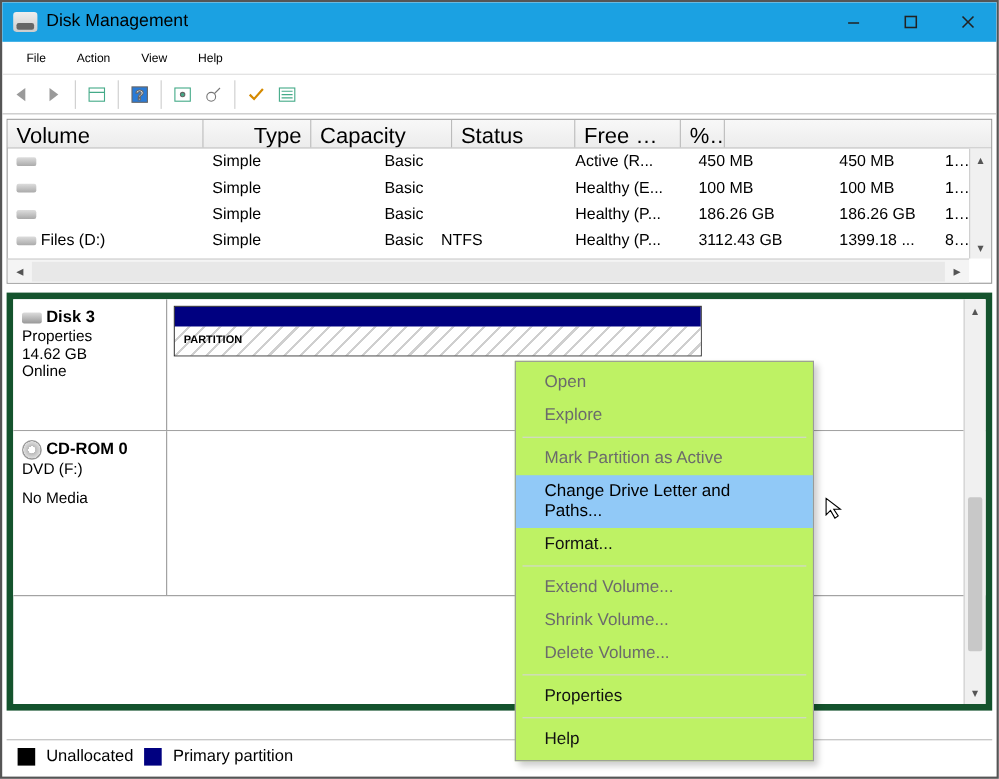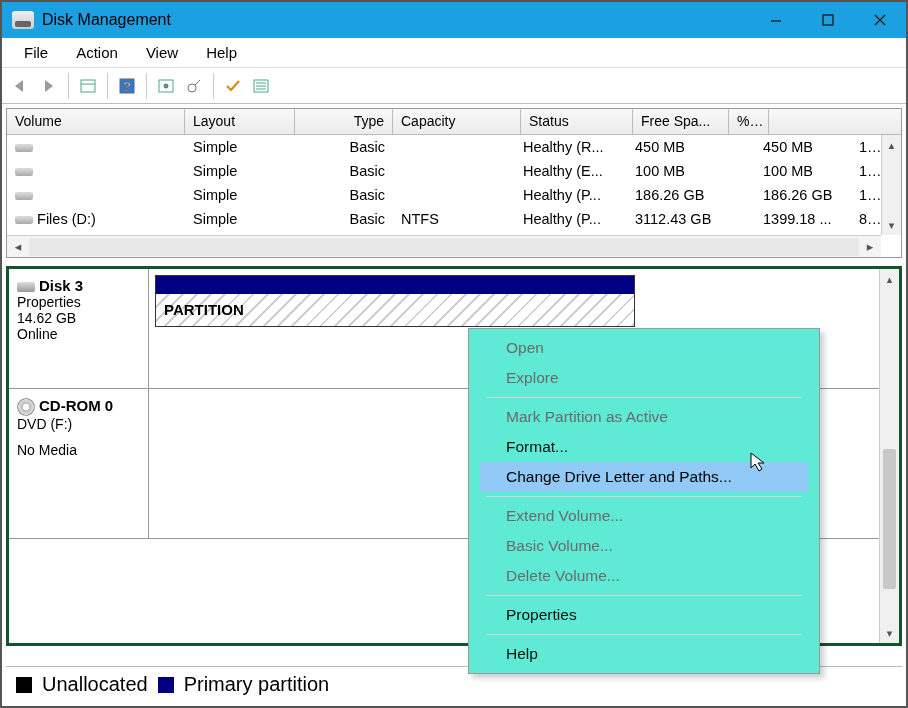--- a/index.html
+++ b/index.html
@@ -9,78 +9,78 @@
 .titlebar { background: #1ba1e2; height: 36px; display: flex; align-items: center; color: #000; }
 .titlebar .appicon { width: 22px; height: 18px; margin: 0 8px 0 10px; background: linear-gradient(#eee,#ccc); border-radius: 3px; position: relative; }
 .titlebar .appicon::after { content:""; position:absolute; bottom:2px; left:3px; width:16px; height:6px; background:#666; border-radius:2px; }
 .titlebar .title { font-size: 16px; flex: 1; }
 .titlebar .winbtns { display: flex; }
 .titlebar .winbtn { width: 52px; height: 36px; display: flex; align-items: center; justify-content: center; font-size: 16px; }
 .winbtn svg { stroke:#222; stroke-width:1.4; fill:none; }
 
 
 .menubar { height: 30px; display: flex; align-items: center; padding: 0 8px; border-bottom: 1px solid #ddd; }
-.menubar span { padding: 4px 14px; font-size: 15px; }
+.menubar span { padding: 4px 14px; font-size: 11px; }
 
 
 .toolbar { height: 36px; display: flex; align-items: center; padding: 0 6px; border-bottom: 1px solid #bdbdbd; gap: 2px; }
 .tb-group { display:flex; align-items:center; gap:2px; border-left:1px solid #ccc; padding-left:6px; margin-left:4px; }
 .tb-group:first-child { border-left:none; padding-left:0; margin-left:0; }
 .tbtn { width: 26px; height: 26px; display:flex; align-items:center; justify-content:center; }
 .tbtn svg { stroke:#666; fill:#666; }
 
 
 .table-wrap { border:1px solid #999; margin:4px; position: relative; }
 .thead { display:flex; background:linear-gradient(#f8f8f8,#ececec); border-bottom:1px solid #bbb; height:26px; }
-.thcell { border-right:1px solid #bbb; padding:4px 8px; font-size:14px; white-space:nowrap; overflow:hidden; text-overflow:ellipsis; }
+.thcell { border-right:1px solid #bbb; padding:4px 8px; font-size:20px; white-space:nowrap; overflow:hidden; text-overflow:ellipsis; }
 .trow { display:flex; height:24px; align-items:center; }
 .tdcell { padding: 2px 8px; font-size:14.5px; white-space:nowrap; overflow:hidden; text-overflow:ellipsis; }
 .diskicon { display:inline-block; width:18px; height:8px; background:linear-gradient(#ddd,#aaa); border-radius:2px; vertical-align:middle; }
 
 .c0 { width: 178px; }
 .c1 { width: 110px; }
 .c2 { width: 98px; text-align: right; }
 .c3 { width: 122px; }
 .c4 { width: 112px; }
 .c5 { width: 128px; }
 .c6 { width: 96px; }
 .c7 { width: 40px; }
 
 .hscroll { height: 22px; display:flex; align-items:center; border-top:1px solid #ccc; background:#f4f4f4; }
 .hscroll .arrow { width:22px; height:20px; display:flex; align-items:center; justify-content:center; color:#555; font-size:13px; }
 .hscroll .track { flex:1; height:18px; background:#e8e8e8; }
 
 
-.gpane { margin: 8px 4px 15px 4px; border:3px solid #14532d; height: 380px; position:relative; overflow:hidden; }
+.gpane { margin: 8px 4px 15px 4px; border:6px solid #14532d; height: 380px; position:relative; overflow:hidden; }
 .disk-row { display:flex; border-bottom:1px solid #999; min-height:120px; background:#fff; }
 .disk-row .dlabel { width:140px; border-right:1px solid #999; padding:8px 8px; font-size:14px; }
 .disk-row .dlabel .dname { font-weight:bold; font-size:15px; }
 .disk-row .dlabel .dico { display:inline-block; width:18px; height:10px; background:linear-gradient(#ddd,#999); border-radius:2px; margin-right:4px; vertical-align:middle; }
 .cdico { width:18px; height:18px; border-radius:50%; background:radial-gradient(circle,#fff 25%,#bbb 26%,#ddd 60%,#999 62%); display:inline-block; vertical-align:middle; margin-right:4px; }
 
 .disk-row .dbody { flex:1; padding:6px 6px; position:relative; }
 .partbox { border:1px solid #333; width:480px; }
 .partbox .phdr { height:18px; background:#000080; }
 .partbox .ptext { padding:6px 8px; font-size:14.5px; line-height:1.35; }
-.partbox .ptext .pname { font-weight:bold; font-size:15px; }
+.partbox .ptext .pname { font-weight:bold; font-size:10px; }
 
 .hatch { background: repeating-linear-gradient(135deg, #fff, #fff 8px, #cfcfcf 8px, #cfcfcf 10px); }
 .partbox .ptext.hatch { position:relative; }
 .partbox .ptext.hatch > * { position:relative; }
 
 .vscroll { position:absolute; right:0; top:0; bottom:0; width:20px; background:#f0f0f0; border-left:1px solid #ccc; }
 .vscroll .varrow { height:20px; display:flex; align-items:center; justify-content:center; font-size:11px; color:#555; }
 .vscroll .vthumb { position:absolute; left:3px; right:3px; background:#c8c8c8; border-radius:2px; }
 
 
-.legend { display:flex; align-items:center; gap:10px; padding:6px 10px; border-top:1px solid #bbb; font-size:20px; position:absolute; left:4px; right:4px; bottom:4px; background:#fff; }
+.legend { display:flex; align-items:center; gap:10px; padding:6px 10px; border-top:1px solid #bbb; font-size:15px; position:absolute; left:4px; right:4px; bottom:4px; background:#fff; }
 .legbox { width:16px; height:16px; display:inline-block; vertical-align:middle; }
 
 
-.ctxmenu { position:absolute; left:466px; top:326px; width:352px; background:#5eead4; border:1px solid #9a9a9a; box-shadow: 4px 4px 6px rgba(0,0,0,0.2); z-index:50; padding:4px 11px; }
+.ctxmenu { position:absolute; left:466px; top:326px; width:272px; background:#bef264; border:1px solid #9a9a9a; box-shadow: 4px 4px 6px rgba(0,0,0,0.2); z-index:50; padding:4px 0; }
 .ctxmenu .mi { padding:6px 26px; font-size:15.5px; color:#6b6b6b; position:relative; }
 .ctxmenu .mi.enabled { color:#111; }
 .ctxmenu .sep { height:1px; background:#d5d5d5; margin:4px 6px; }
 .ctxmenu .mi.highlight { background:#91c9f7; color:#000; }
 
 .cursor { position:absolute; left:748px; top:450px; z-index:70; }
 
 
 .tvscroll { position:absolute; right:0; top:26px; bottom:22px; width:20px; background:#f0f0f0; border-left:1px solid #ccc;}
 .tvscroll .varrow { height:20px; display:flex;align-items:center;justify-content:center;font-size:11px;color:#555;}
@@ -174,34 +174,33 @@
           <line x1="4" y1="9" x2="14" y2="9" stroke="#4a8"></line>
           <line x1="4" y1="12" x2="14" y2="12" stroke="#4a8"></line>
         </svg>
       </div>
   </div>
 </div>
 
 <div class="table-wrap" style="height:150px;">
   <div class="thead">
     <div class="thcell c0">Volume</div>
-    <div class="thcell c1">Layout</div>
     <div class="thcell c2">Type</div>
     <div class="thcell c5">Capacity</div>
     <div class="thcell c4">Status</div>
     <div class="thcell c6">Free Spa...</div>
     <div class="thcell c7">% F</div>
   </div>
   <div id="tbody">
       <div class="trow">
         <div class="tdcell c0"><span class="diskicon"></span><span> </span></div>
         <div class="tdcell c1">Simple</div>
         <div class="tdcell c2">Basic</div>
         <div class="tdcell c3"></div>
-        <div class="tdcell c4">Healthy (R...</div>
+        <div class="tdcell c4">Active (R...</div>
         <div class="tdcell c5">450 MB</div>
         <div class="tdcell c6">450 MB</div>
         <div class="tdcell c7">100</div>
       </div>
       <div class="trow">
         <div class="tdcell c0"><span class="diskicon"></span><span> </span></div>
         <div class="tdcell c1">Simple</div>
         <div class="tdcell c2">Basic</div>
         <div class="tdcell c3"></div>
         <div class="tdcell c4">Healthy (E...</div>
@@ -282,25 +281,25 @@
   <span>Unallocated</span>
   <span class="legbox" style="background:#000080;"></span>
   <span>Primary partition</span>
 </div>
 
 <div class="ctxmenu" id="ctxmenu">
     <div class="mi">Open</div>
     <div class="mi">Explore</div>
     <div class="sep"></div>
     <div class="mi">Mark Partition as Active</div>
+    <div class="mi enabled highlight">Change Drive Letter and Paths...</div>
     <div class="mi enabled">Format...</div>
-    <div class="mi enabled highlight">Change Drive Letter and Paths...</div>
     <div class="sep"></div>
     <div class="mi">Extend Volume...</div>
-    <div class="mi">Basic Volume...</div>
+    <div class="mi">Shrink Volume...</div>
     <div class="mi">Delete Volume...</div>
     <div class="sep"></div>
     <div class="mi enabled">Properties</div>
     <div class="sep"></div>
     <div class="mi enabled">Help</div>
   </div>
 <div class="redbox"></div>
 <svg class="cursor" width="20" height="22">
     <path d="M1 1 L1 16 L5 12 L9 19 L12 17 L8 11 L14 11 Z" fill="#fff" stroke="#000" stroke-width="1"></path>
   </svg>

